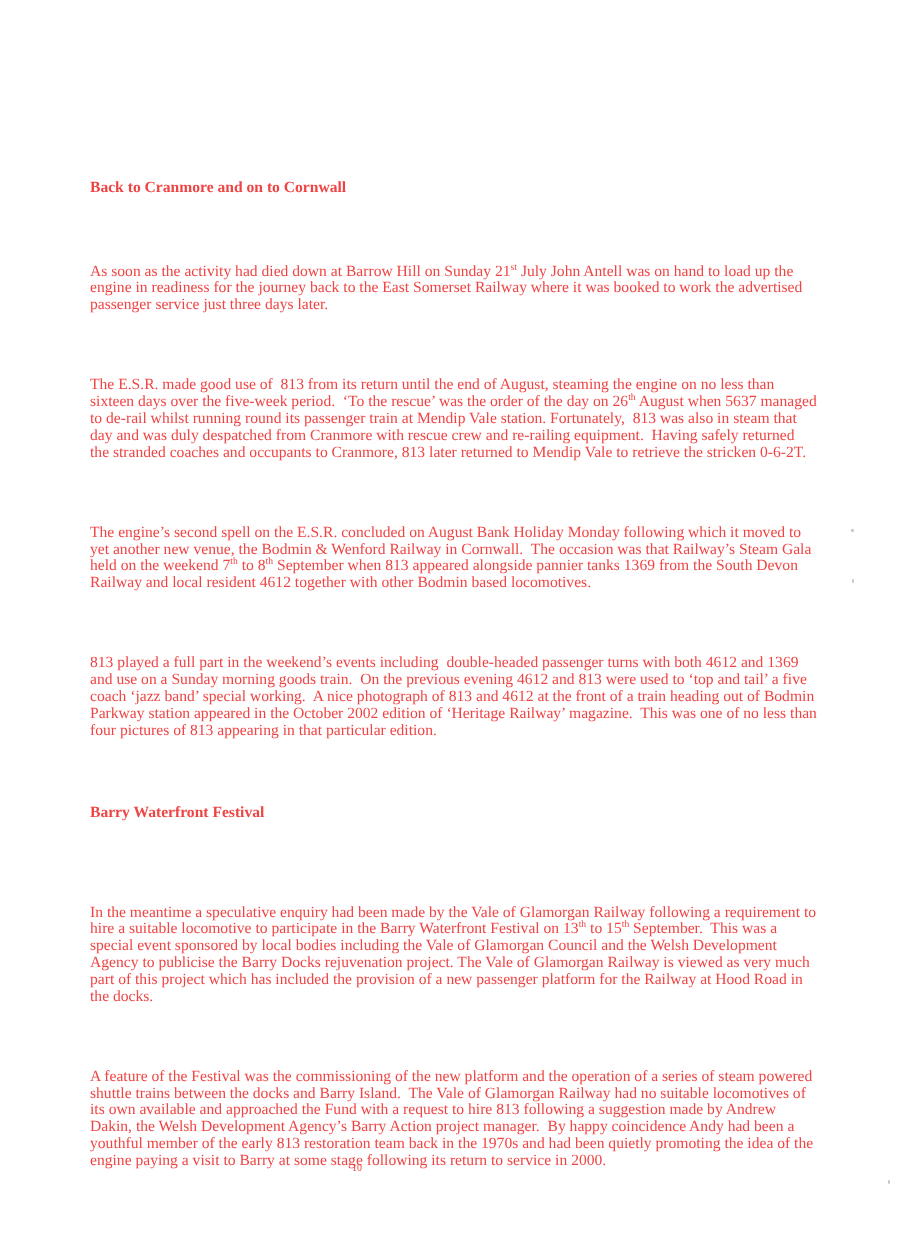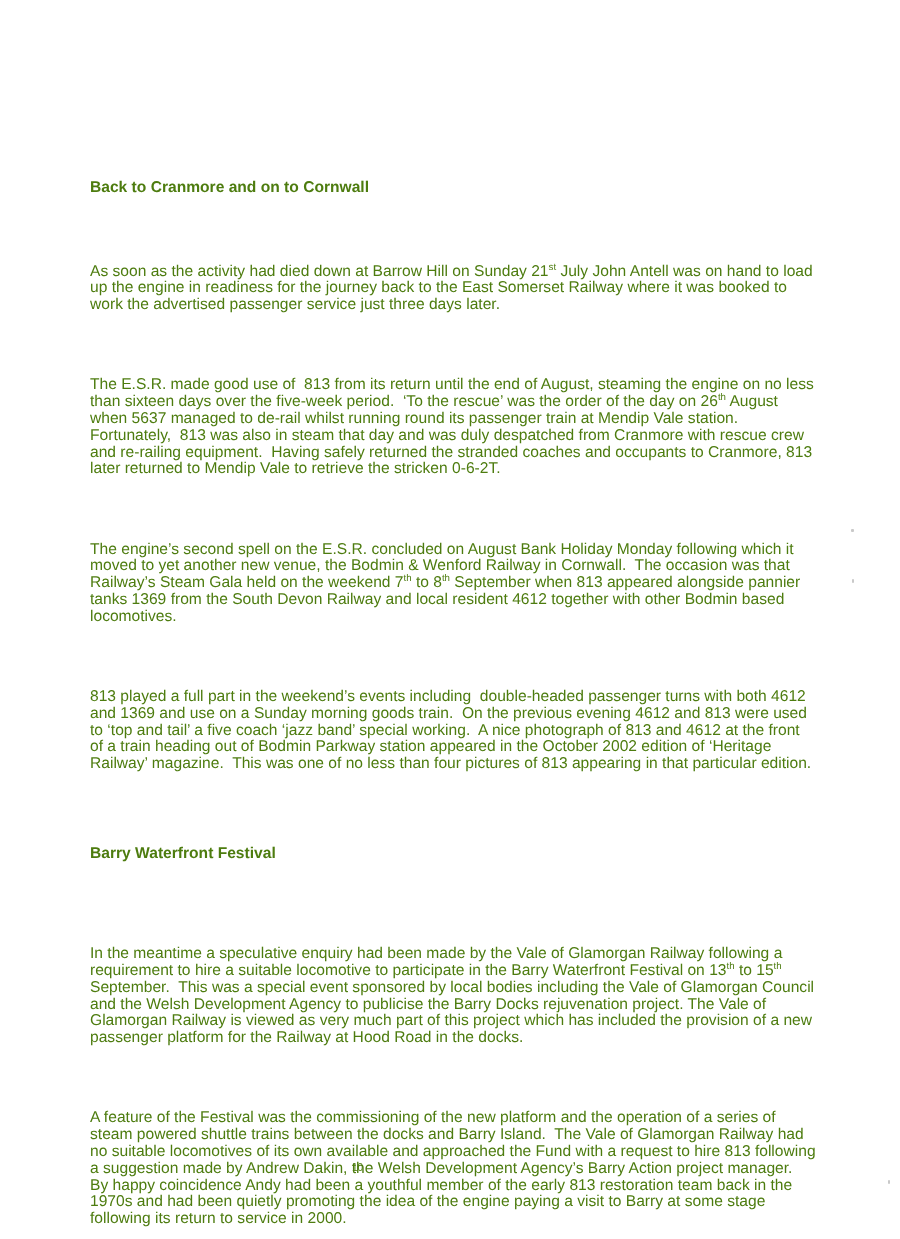--- a/index.html
+++ b/index.html
@@ -6,41 +6,41 @@
     margin: 0;
     padding: 0;
     background: #ffffff;
   }
   .page {
     position: relative;
     width: 900px;
     height: 1239px;
     background: #ffffff;
     overflow: hidden;
-    font-family: Liberation Sans, sans-serif;
-    color: #4d7c0f;
+    font-family: Liberation Serif, serif;
+    color: #ef4444;
   }
   .text-block {
     position: absolute;
     left: 90px;
     top: 130px;
     width: 727px;
     font-size: 15.6px;
     line-height: 16.8px;
     white-space: pre-wrap;
     text-rendering: geometricPrecision;
   }
   .section-heading {
     font-size: 15.6px;
     font-weight: bold;
     margin: 0 0 16px 0;
     line-height: 16.8px;
   }
   .section-heading.subsequent {
-    margin-top: 10px;
+    margin-top: 2px;
   }
   .para {
     margin: 0 0 13px 0;
   }
   .para sup {
     font-size: 62%;
     line-height: 0;
     vertical-align: super;
   }
   .page-number {

